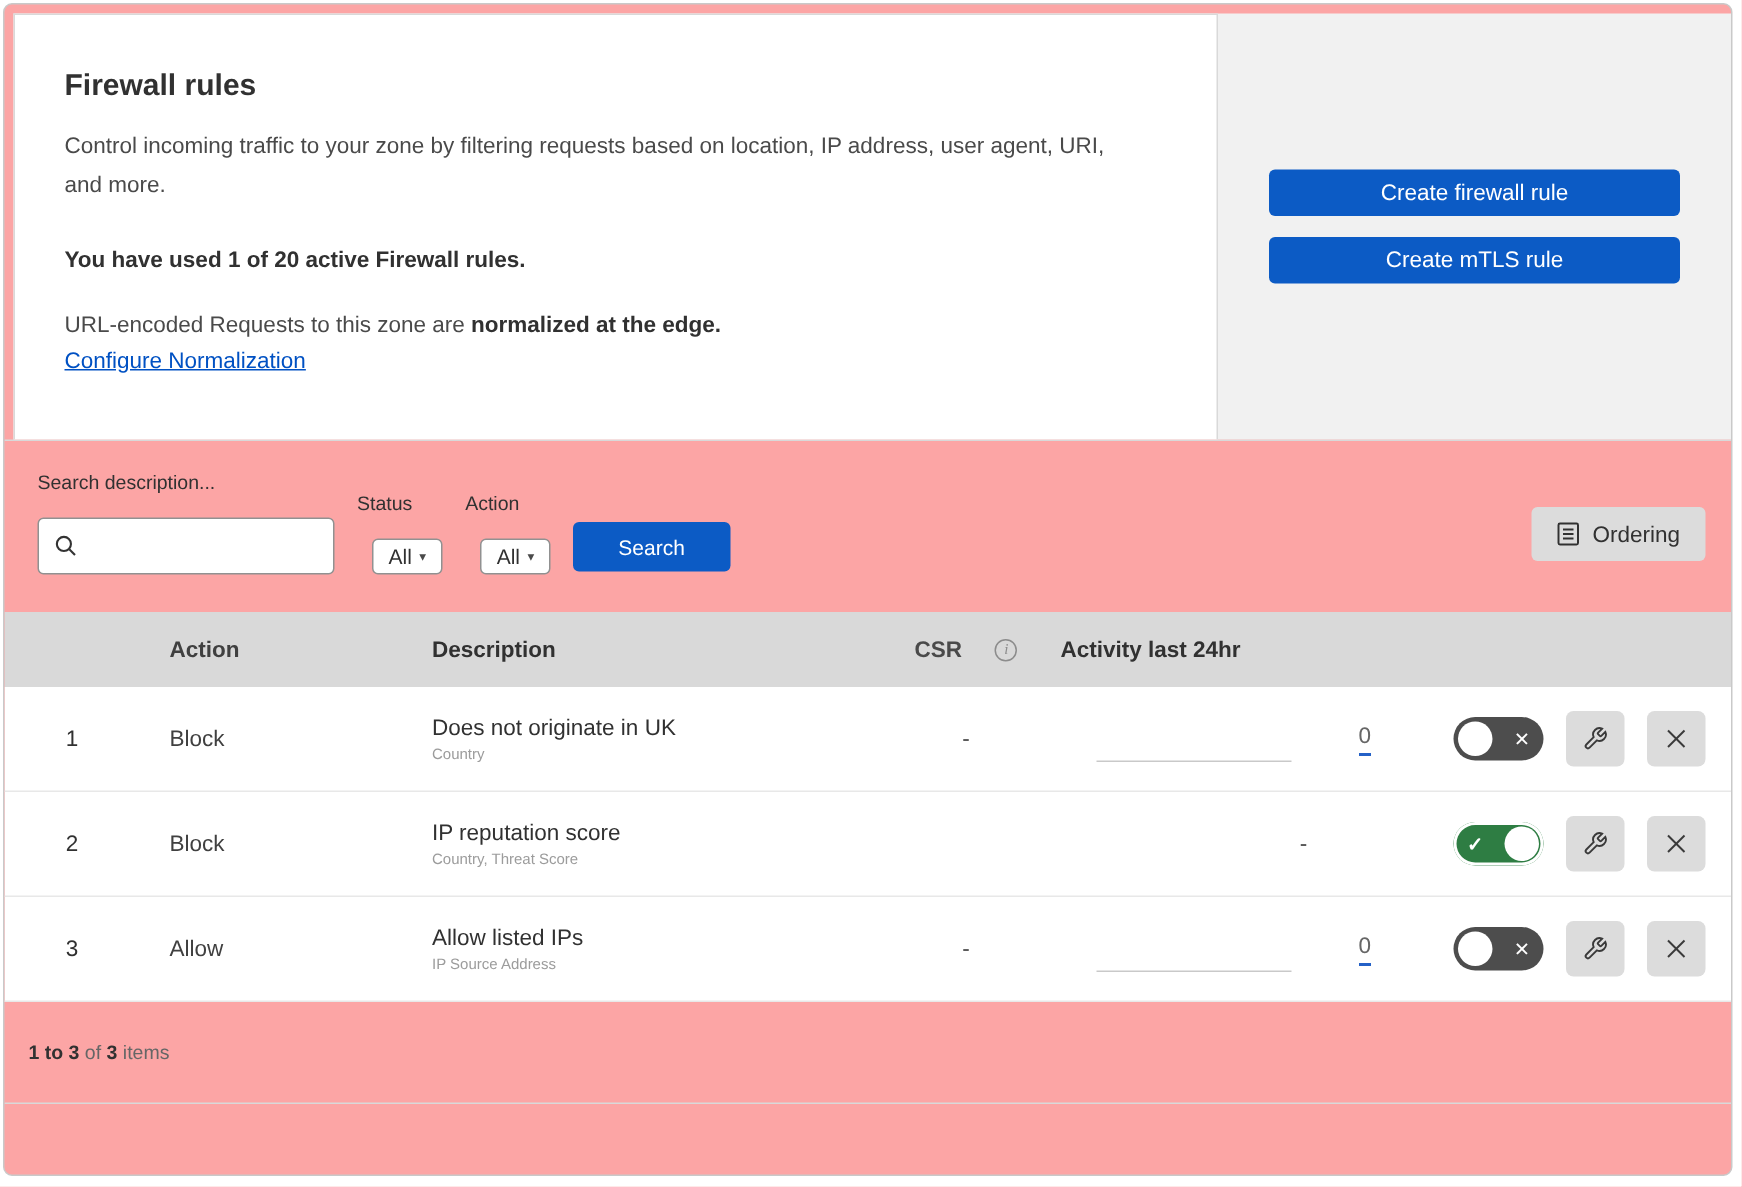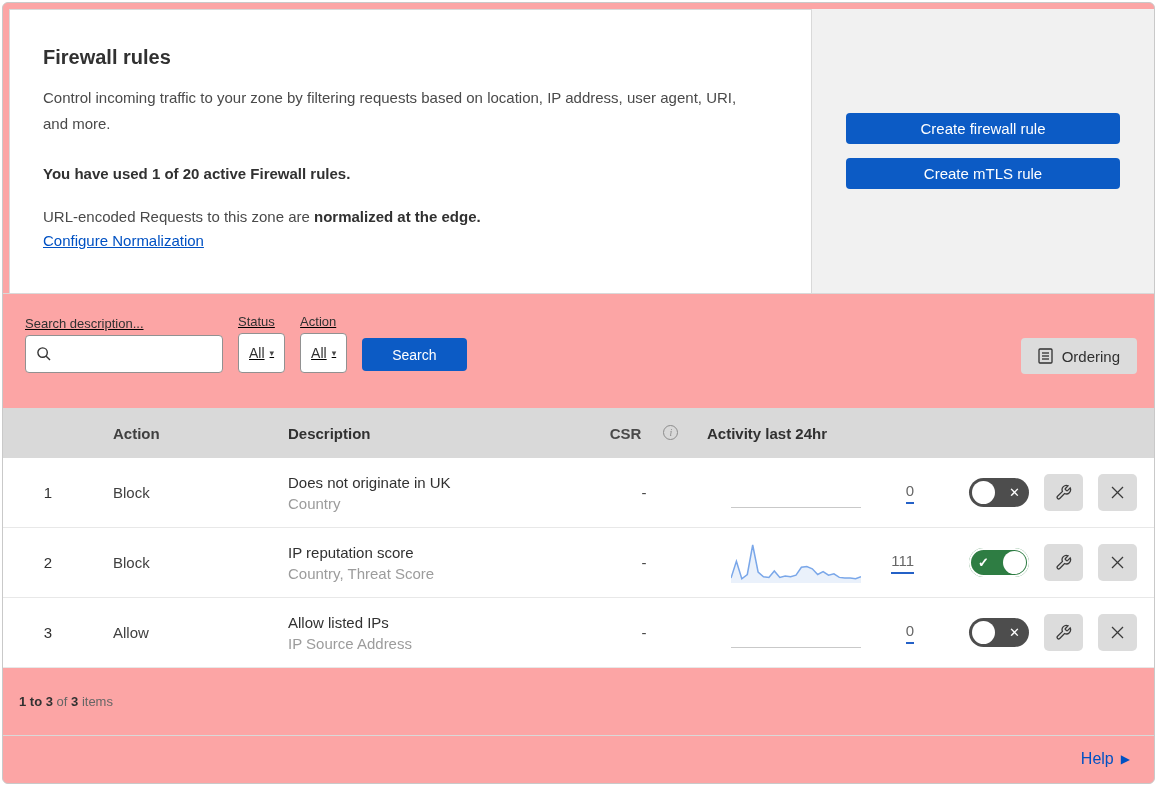--- a/index.html
+++ b/index.html
@@ -25,31 +25,31 @@
     display:flex; flex-direction:column; justify-content:center; align-items:stretch;
     gap:14px; padding:0 34px;
   }
   .btn-primary {
     display:block; width:100%; height:31px; background:#0c5bc5; color:#fff;
     border:none; border-radius:4px; font-size:15px; font-family:inherit; cursor:pointer;
   }
   
   .filter-bar { position:relative; height:114px; padding:20px 16px 0 22px; }
   .filter-row { display:flex; align-items:flex-end; gap:15px; }
-  .field-group { display:flex; flex-direction:column; gap:4px;text-decoration:underline; }
+  .field-group { display:flex; flex-direction:column; gap:16px; }
   .field-label { font-size:13px; color:#313131; }
   .search-box {
     width:198px; height:38px; border:1px solid #919191; border-radius:4px;
     display:flex; align-items:center; padding:0 10px; background:#fff;
   }
   .search-box input { border:none; outline:none; width:150px; font-size:14px; font-family:inherit; margin-left:8px; }
   .dropdown {
-    height:40px; border:1px solid #919191; border-radius:4px; background:#fff;
+    height:24px; border:1px solid #919191; border-radius:4px; background:#fff;
     display:flex; align-items:center; justify-content:center; gap:5px;
-    font-size:14px; color:#313131; padding:0 10px; cursor:pointer;
+    font-size:14px; color:#313131; padding:0 10px; cursor:pointer;margin-left:10px;
   }
   .dd-caret { font-size:9px; color:#4a4a4a; }
   .btn-search {
     height:33px; padding:0 30px; margin-bottom:2px; background:#0c5bc5; color:#fff;
     border:none; border-radius:4px; font-size:14px; font-family:inherit; cursor:pointer;
   }
   .btn-ordering {
     position:absolute; right:17px; top:44px; height:36px; padding:0 17px;
     background:#dcdcdc; border:none; border-radius:4px; font-size:15px; color:#313131;
     font-family:inherit; display:flex; align-items:center; gap:9px; cursor:pointer;
@@ -57,23 +57,23 @@
   
   .tbl-header {
     height:50px; background:#d9d9d9; display:flex; align-items:center;
     font-size:15px; font-weight:600; color:#313131;
   }
   .rule-row { height:70px; display:flex; align-items:center; border-bottom:1px solid #e8e8e8; background:#fff; }
   .col-idx { width:90px; text-align:center; font-size:15px; color:#313131; }
   .col-action { width:175px; padding-left:20px; font-size:15px; color:#404040; }
   .col-desc { flex:1; padding-left:20px; }
   .desc-main { font-size:15px; color:#313131; margin-bottom:4px; }
-  .desc-sub { font-size:15px; color:#9c9c9c; }
+  .desc-sub { font-size:10px; color:#9c9c9c; }
   .col-csr { width:110px; text-align:center; font-size:15px; color:#4a4a4a; }
-  .csr-head { display:inline-flex; gap:22px; }
+  .csr-head { display:inline-flex; align-items:center; gap:22px; }
   .info-icon {
     display:inline-flex; align-items:center; justify-content:center;
     width:15px; height:15px; border:1px solid #8c8c8c; border-radius:50%;
     font-size:10px; font-weight:400; color:#8c8c8c; font-style:italic; font-family:"Liberation Serif", serif;
   }
   .col-activity { width:225px; display:flex; align-items:center; padding:0 10px 0 32px; }
   .tbl-header .col-activity { padding-left:8px; }
   .spark-wrap { width:130px; height:42px; display:flex; align-items:flex-end; }
   .spark-flat { width:130px; border-bottom:1px solid #c9c9c9; margin-bottom:6px; }
   .activity-count {
@@ -233,29 +233,20 @@
   </div>
 
   <div class="rule-row">
     <div class="col-idx">2</div>
     <div class="col-action">Block</div>
     <div class="col-desc">
       <div class="desc-main">IP reputation score</div>
       <div class="desc-sub">Country, Threat Score</div>
     </div>
     <div class="col-csr">-</div>
-    <div class="col-activity">
-      <div class="spark-wrap">
-        <svg id="sparkline" width="130" height="42" viewBox="0 0 130 42">
-          <polygon id="spark-fill" fill="rgba(122,167,233,0.16)" points="0,41 0.0,36.1 5.4,19.2 10.8,36.8 16.3,32.5 21.7,3.0 27.1,30.0 32.5,34.7 37.9,35.4 43.3,28.9 48.8,35.4 54.2,34.0 59.6,34.7 65.0,33.2 70.4,25.3 75.8,24.6 81.3,26.8 86.7,32.5 92.1,29.6 97.5,33.2 102.9,31.8 108.3,35.4 113.8,36.1 119.2,36.1 124.6,36.8 130.0,34.7 130,41"></polygon>
-          <polyline id="spark-line" fill="none" stroke="#7aa7e9" stroke-width="1.5" points="0.0,36.1 5.4,19.2 10.8,36.8 16.3,32.5 21.7,3.0 27.1,30.0 32.5,34.7 37.9,35.4 43.3,28.9 48.8,35.4 54.2,34.0 59.6,34.7 65.0,33.2 70.4,25.3 75.8,24.6 81.3,26.8 86.7,32.5 92.1,29.6 97.5,33.2 102.9,31.8 108.3,35.4 113.8,36.1 119.2,36.1 124.6,36.8 130.0,34.7"></polyline>
-        </svg>
-      </div>
-      <a class="activity-count">111</a>
-    </div>
     <div class="col-toggle">
       <button class="toggle on">
         <span class="tg-check">✓</span>
         <span class="knob"></span>
 
       </button>
     </div>
     <div class="col-btn">
       <button class="icon-btn">
         <span>
@@ -321,20 +312,14 @@
     <div class="row-pad-right"></div>
   </div>
 
   <div class="footer-count">
     <b>1 to 3</b>
       <span> of </span>
       <b>3</b>
       <span> items</span>
   </div>
 
-  <div class="help-bar">
-    <a class="help-link">
-      <span>Help</span>
-      <span class="help-arrow">▶</span>
-    </a>
-  </div>
 
 </div>
 
 </body></html>

